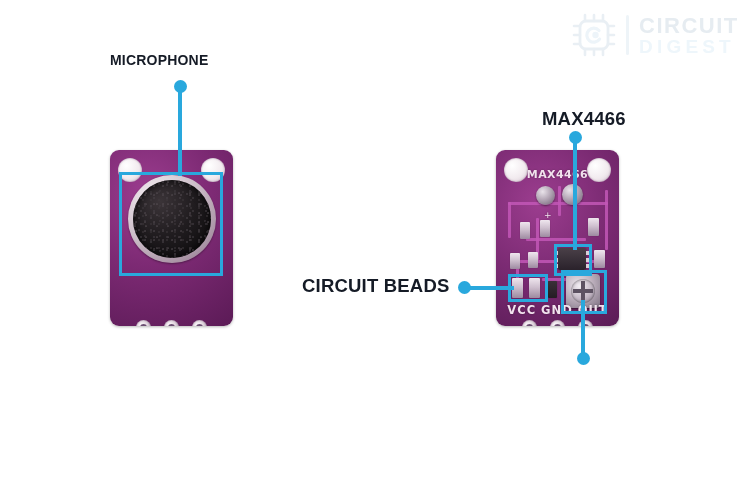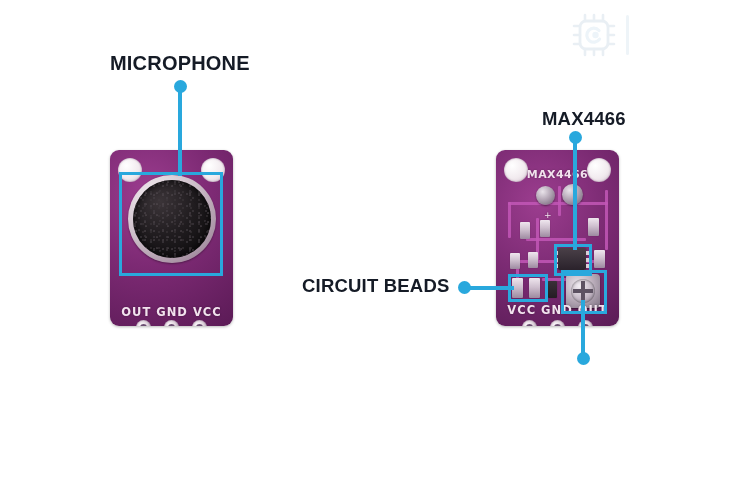--- a/index.html
+++ b/index.html
@@ -14,21 +14,21 @@
   .watermark{position:absolute;left:572px;top:8px;width:172px;height:54px;
     display:flex;align-items:center;gap:10px;opacity:1;}
   .wm-chip{width:44px;height:44px;position:relative;flex:0 0 44px;}
   .wm-divider{width:3px;height:40px;background:#eef4f8;border-radius:2px;}
   .wm-text{display:flex;flex-direction:column;justify-content:center;line-height:1.0;}
   .wm-circuit{font-size:22px;font-weight:bold;letter-spacing:1.5px;color:#e6ecf1;}
   .wm-digest{font-size:19px;font-weight:bold;letter-spacing:4.2px;color:#eef6fb;}
 
   
   .callout{position:absolute;font-weight:bold;color:#151b26;white-space:nowrap;}
-  .lbl-microphone{left:110px;top:52px;font-size:20px;letter-spacing:0.2px;}
+  .lbl-microphone{left:110px;top:52px;font-size:14px;letter-spacing:0.2px;}
   .lbl-max4466{left:542px;top:108px;font-size:18.5px;letter-spacing:0.2px;}
   .lbl-ferrite{left:302px;top:275px;font-size:18.5px;letter-spacing:0.2px;}
   .lbl-gain{left:482px;top:367px;font-size:18.5px;letter-spacing:0.2px;}
 
   .leader-line{position:absolute;background:#29a8dd;}
   .leader-dot{position:absolute;width:13px;height:13px;border-radius:50%;background:#29a8dd;}
 
   
   .board{position:absolute;border-radius:9px;overflow:hidden;
     box-shadow:0 1px 3px rgba(0,0,0,.28);}
@@ -125,33 +125,36 @@
           <line x1="36" y1="13" x2="42" y2="13"></line>
             <line x1="36" y1="22" x2="42" y2="22"></line>
             <line x1="36" y1="31" x2="42" y2="31"></line>
         </g>
         <rect x="8" y="8" width="28" height="28" rx="6" fill="none" stroke="#e9eff4" stroke-width="2.8"></rect>
         <path d="M27 17.5a7 7 0 1 0 .6 8.6" fill="none" stroke="#edf4f9" stroke-width="3.2" stroke-linecap="round"></path>
         <circle cx="23.5" cy="22" r="3.2" fill="#edf4f9"></circle>
       </svg>
     </div>
     <div class="wm-divider"></div>
+    <div class="wm-text">
+      <div class="wm-circuit">CIRCUIT</div>
+      <div class="wm-digest">DIGEST</div>
+    </div>
   </div>
 
   <div class="board board-front">
     <div class="hole hl"></div>
     <div class="hole hr"></div>
 
     <div class="mic-ring">
       <div class="mic-face">
         <div class="mic-tex"></div>
       </div>
     </div>
 
-    <div class="silk silk-pins">OUT  GND  VCC</div>
 
     <div class="pad" style="left:26px;top:170px;">
         <i></i>
       </div>
     <div class="pad" style="left:54px;top:170px;">
         <i></i>
       </div>
     <div class="pad" style="left:82px;top:170px;">
         <i></i>
       </div>

